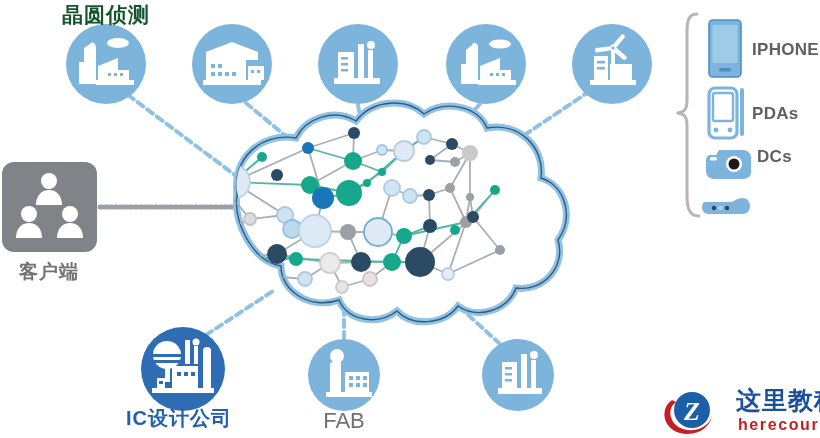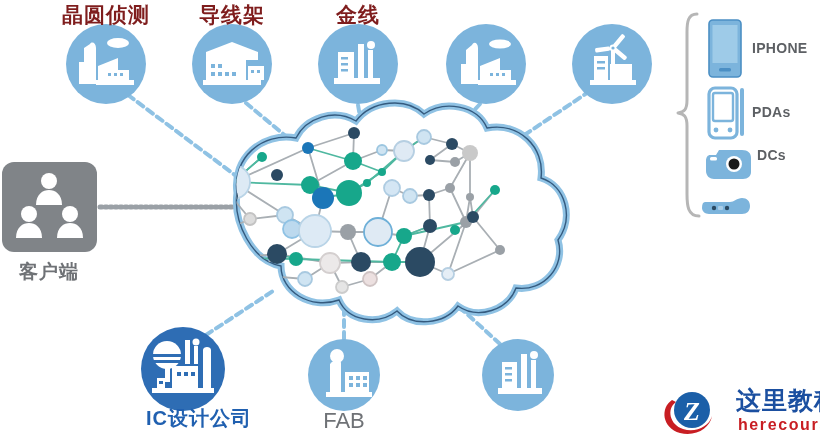--- a/index.html
+++ b/index.html
@@ -7,37 +7,37 @@
     width:820px;height:438px;position:relative;overflow:hidden;
     font-family:"Liberation Sans","DejaVu Sans",sans-serif;
     background:#ffffff;
   }
   #stage{position:absolute;left:0;top:0;width:820px;height:438px;}
   #svgroot{position:absolute;left:0;top:0;width:820px;height:438px;}
 
   
   .nodelabel{
     position:absolute;
-    color:#7f1d1d;
+    color:#14532d;
     font-size:21px;
     font-weight:700;
     letter-spacing:1px;
     white-space:nowrap;
     text-align:center;
     line-height:1;
     user-select:none;
   }
   .nodelabel.latin{font-size:22px;letter-spacing:0px;font-weight:400;color:#6f7276;}
   .nodelabel.accent{color:#2060b0;font-weight:700;font-size:20px;}
   .nodelabel.clientlbl{font-size:19px;font-weight:700;color:#6f7276;}
 
   .devlabel{
     position:absolute;
     color:#5d6064;
-    font-size:14px;
+    font-size:17px;
     font-weight:700;
     letter-spacing:0.3px;
     white-space:nowrap;
     line-height:1;
     user-select:none;
   }
 
   
   #watermark{position:absolute;left:662px;top:386px;width:158px;height:52px;}
   .wm-cn{
@@ -470,24 +470,22 @@
 
     <g>
       <path d="M672,400 C660,408 662,428 680,433 C696,437 710,428 712,416
                C709,427 695,433 683,429 C670,425 666,409 676,402 Z" fill="#c81e23"></path>
       <circle cx="692" cy="410" r="18" fill="#1b5fa8"></circle>
       <text x="692" y="420" text-anchor="middle" font-family="Liberation Serif, serif" font-size="26" font-weight="700" font-style="italic" fill="#ffffff">Z</text>
     </g>
   </svg>
 
   <div class="nodelabel" style="left:56px;top:4px;width:100px;">晶圆侦测</div>
-  <div class="nodelabel" style="left:182px;top:4px;width:100px;">导线架</div>
-  <div class="nodelabel" style="left:308px;top:4px;width:100px;">金线</div>
-
-  <div class="nodelabel accent" style="left:134px;top:408px;width:130px;">IC设计公司</div>
+
+  <div class="nodelabel accent" style="left:114px;top:408px;width:130px;">IC设计公司</div>
   <div class="nodelabel latin" style="left:294px;top:410px;width:100px;">FAB</div>
 
   <div class="nodelabel clientlbl" style="left:0px;top:262px;width:98px;">客户端</div>
 
   <div class="devlabel" style="left:752px;top:41px;">IPHONE</div>
   <div class="devlabel" style="left:752px;top:105px;">PDAs</div>
   <div class="devlabel" style="left:757px;top:148px;">DCs</div>
 
   <div id="watermark">
     <div class="wm-cn">这里教程网</div>

